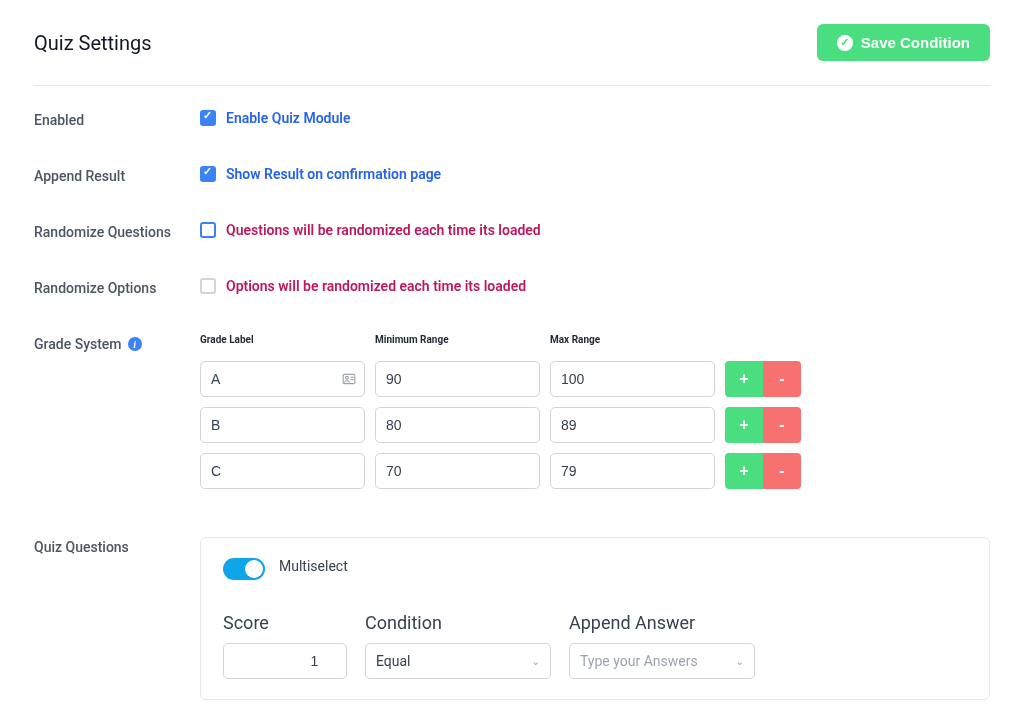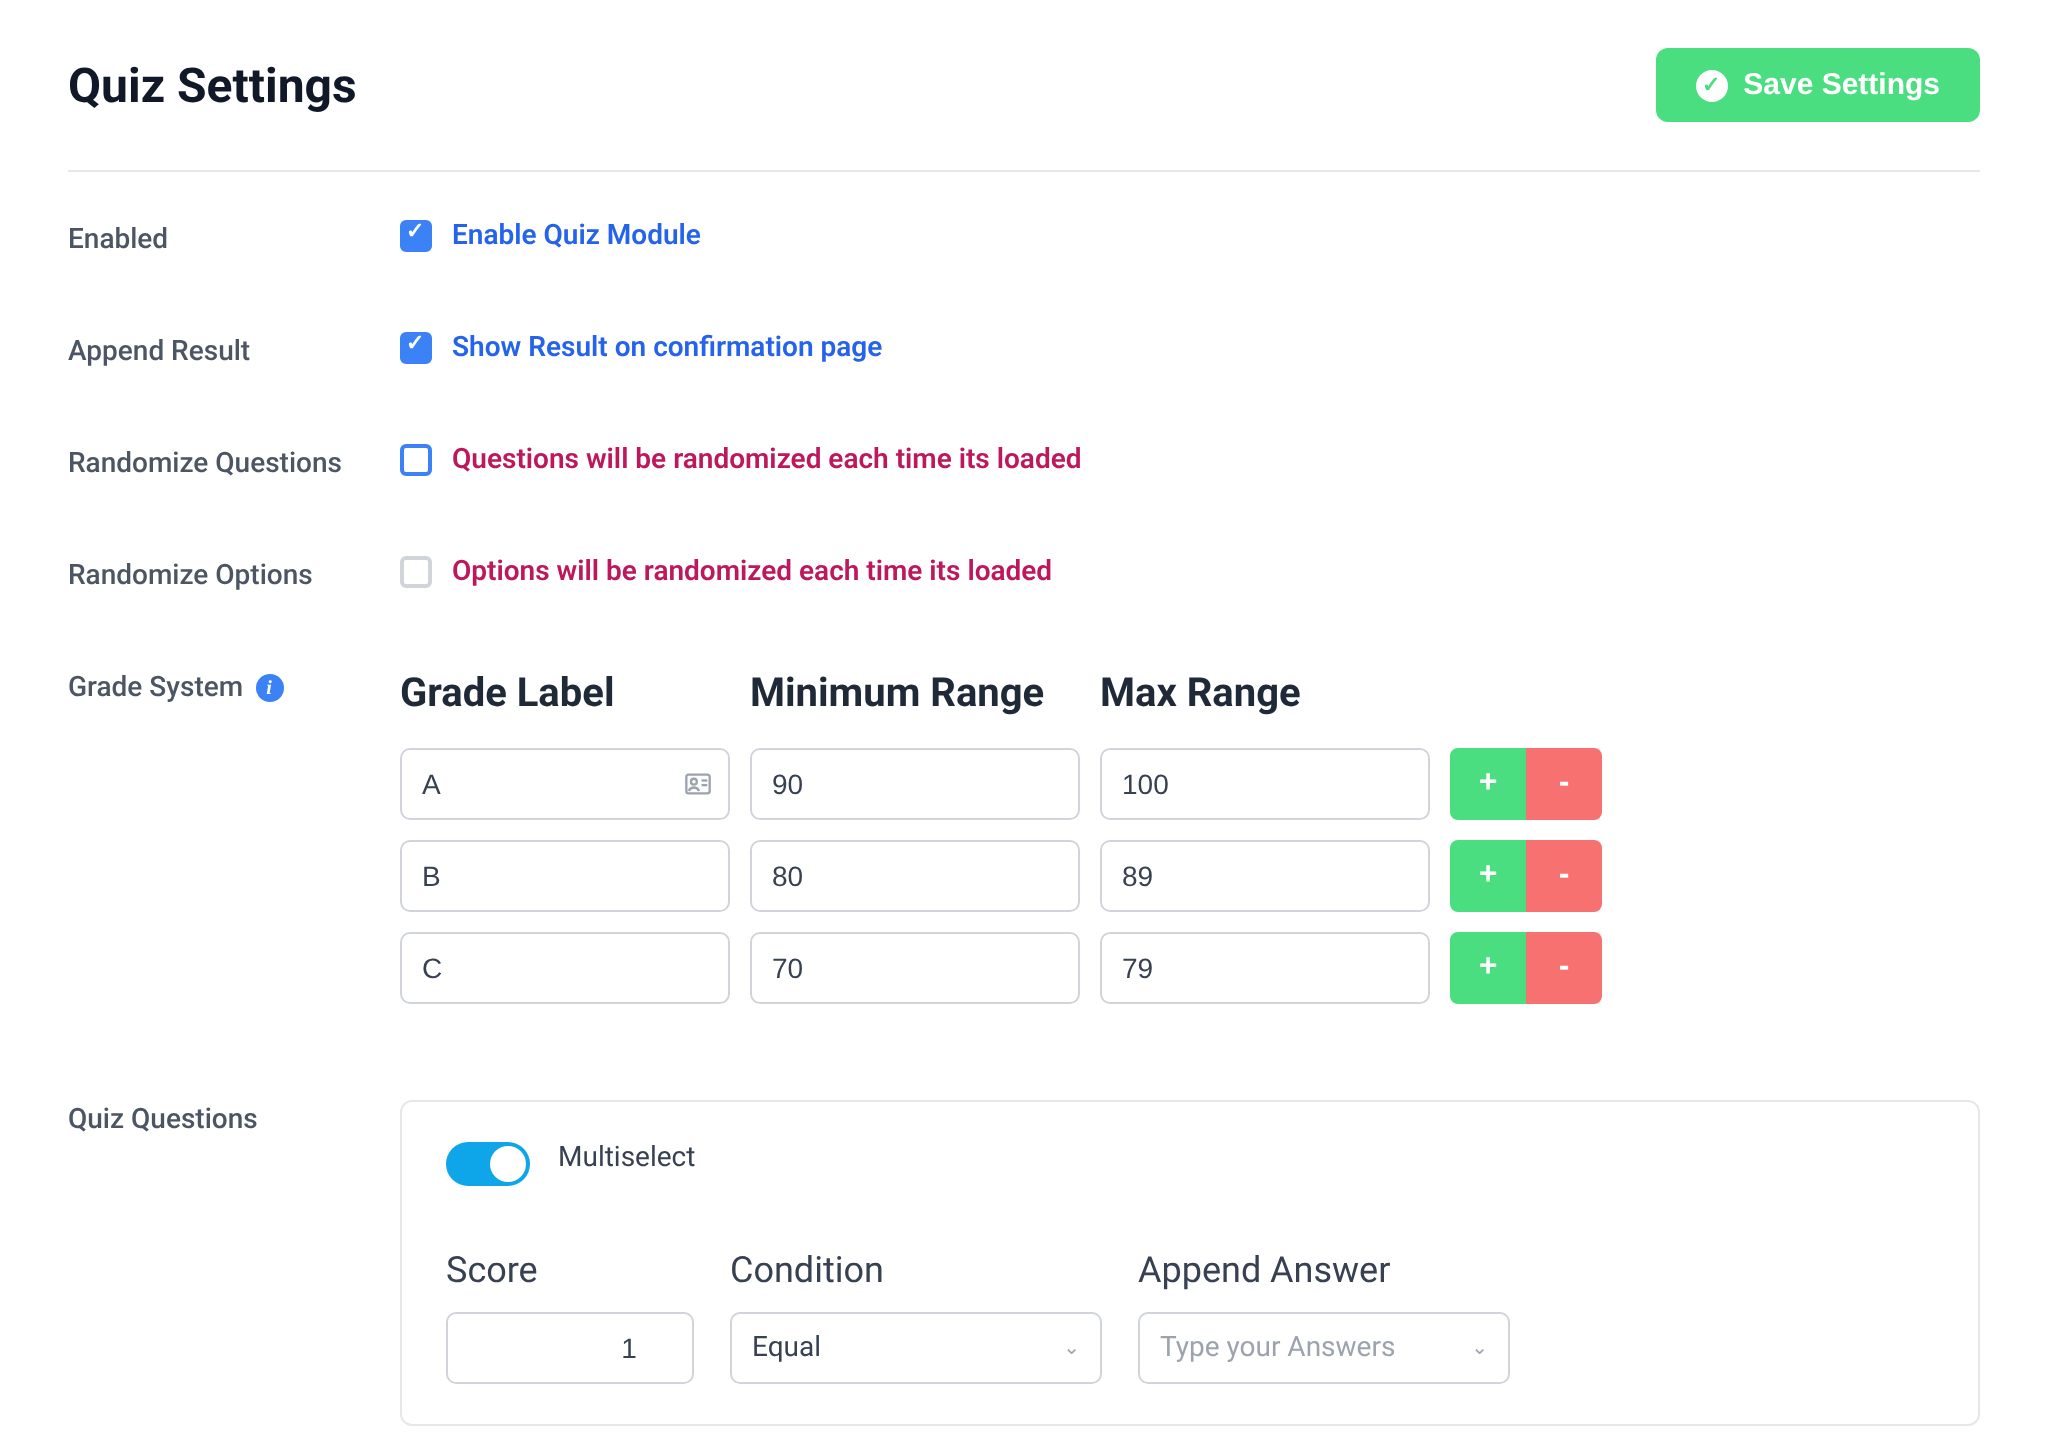--- a/index.html
+++ b/index.html
@@ -12,22 +12,22 @@
   }
   .header {
     display: flex;
     justify-content: space-between;
     align-items: center;
     padding-bottom: 24px;
     border-bottom: 1px solid #e5e7eb;
     margin-bottom: 24px;
   }
   .page-title {
-    font-size: 24px;
-    font-weight: 700;
+    font-size: 20px;
+    font-weight: 400;
     color: #111827;
   }
   .save-btn {
     background: #4ade80;
     color: #fff;
     border: none;
     border-radius: 6px;
     padding: 10px 20px;
     font-size: 15px;
     font-weight: 600;
@@ -113,21 +113,21 @@
     justify-content: center;
     font-size: 10px;
     font-style: italic;
     font-weight: 700;
     font-family: Georgia, serif;
   }
   .grade-head {
     display: flex;
     gap: 10px;
     font-weight: 700;
-    font-size: 20px;
+    font-size: 10px;
     color: #1f2937;
     margin-bottom: 16px;
   }
   .grade-head .gh-label { width: 165px; }
   .grade-head .gh-min { width: 165px; }
   .grade-head .gh-max { width: 165px; }
   .grade-row {
     display: flex;
     gap: 10px;
     margin-bottom: 10px;
@@ -263,21 +263,21 @@
   .select-wrap.placeholder { color: #9ca3af; }
   .select-wrap .chev { color: #9ca3af; font-size: 10px; }
 </style>
 </head>
 <body>
 
 <div class="header">
   <h1 class="page-title">Quiz Settings</h1>
   <button class="save-btn">
     <span class="check-ico">✓</span>
-    <span>Save Settings</span>
+    <span>Save Condition</span>
   </button>
 </div>
 
 <div class="row">
   <div class="label-col">Enabled</div>
   <div class="field-col">
     <div class="cbx-row">
       <span class="cbx checked"></span>
       <span class="cbx-label link">Enable Quiz Module</span>
     </div>

